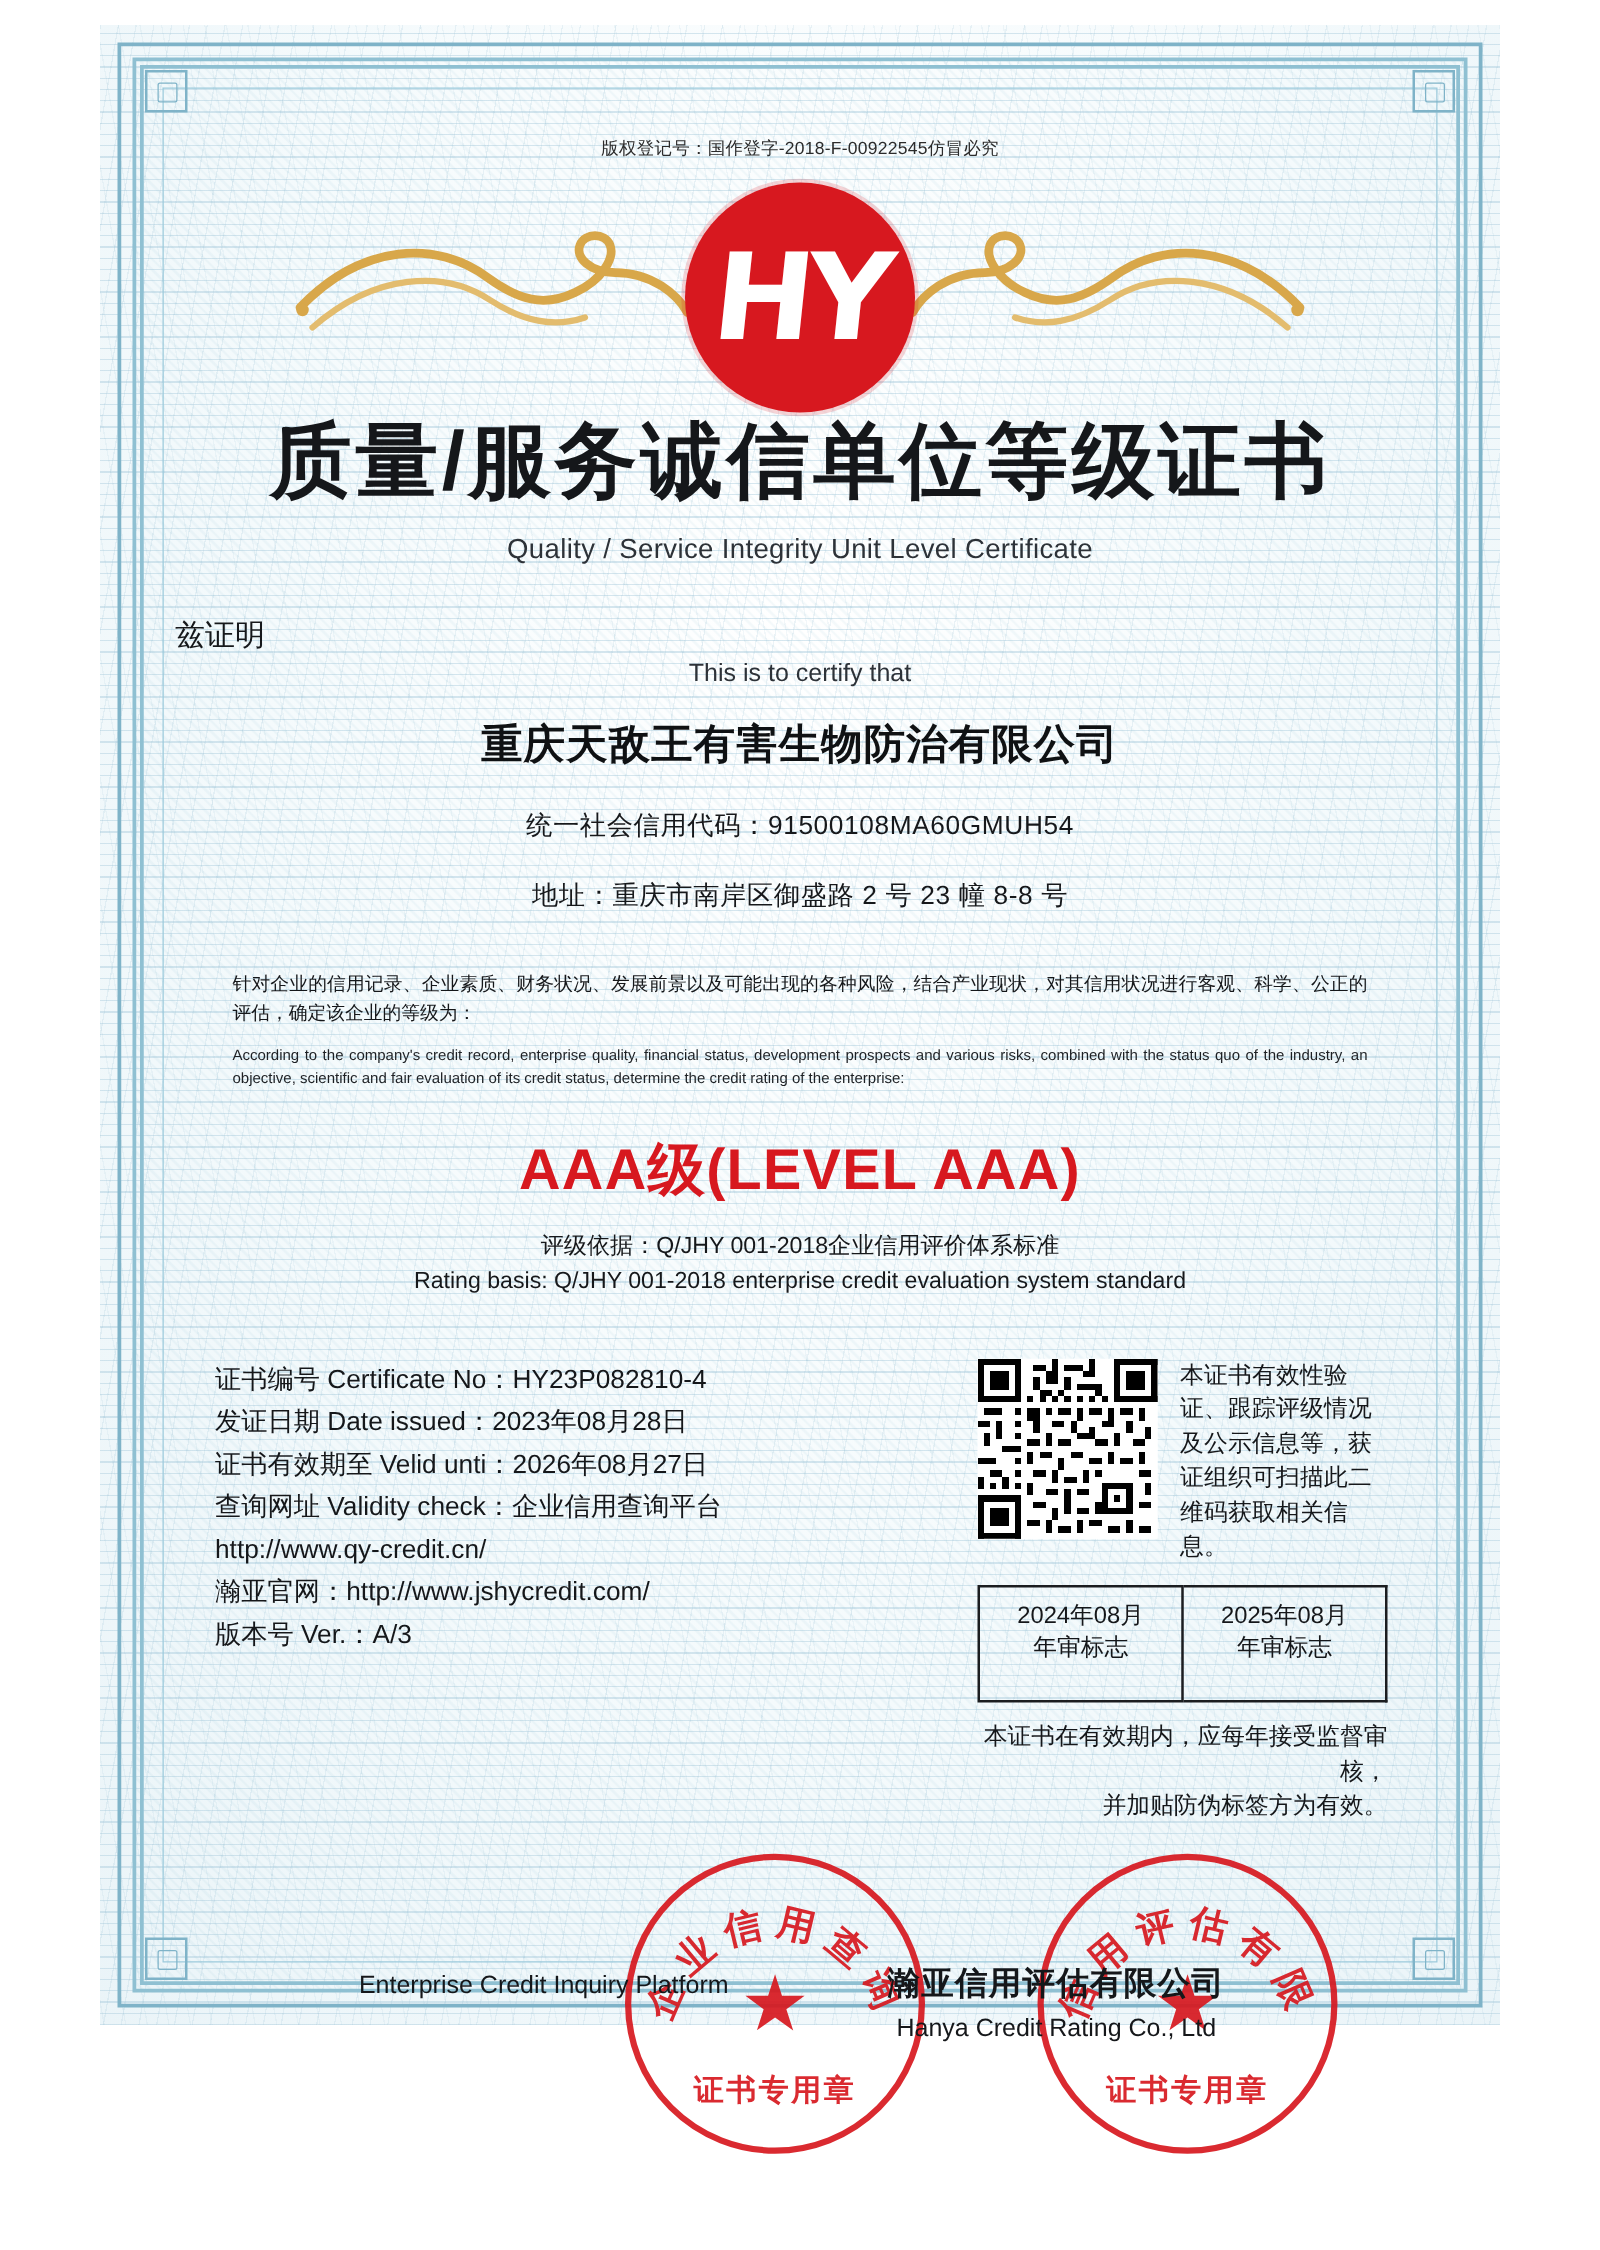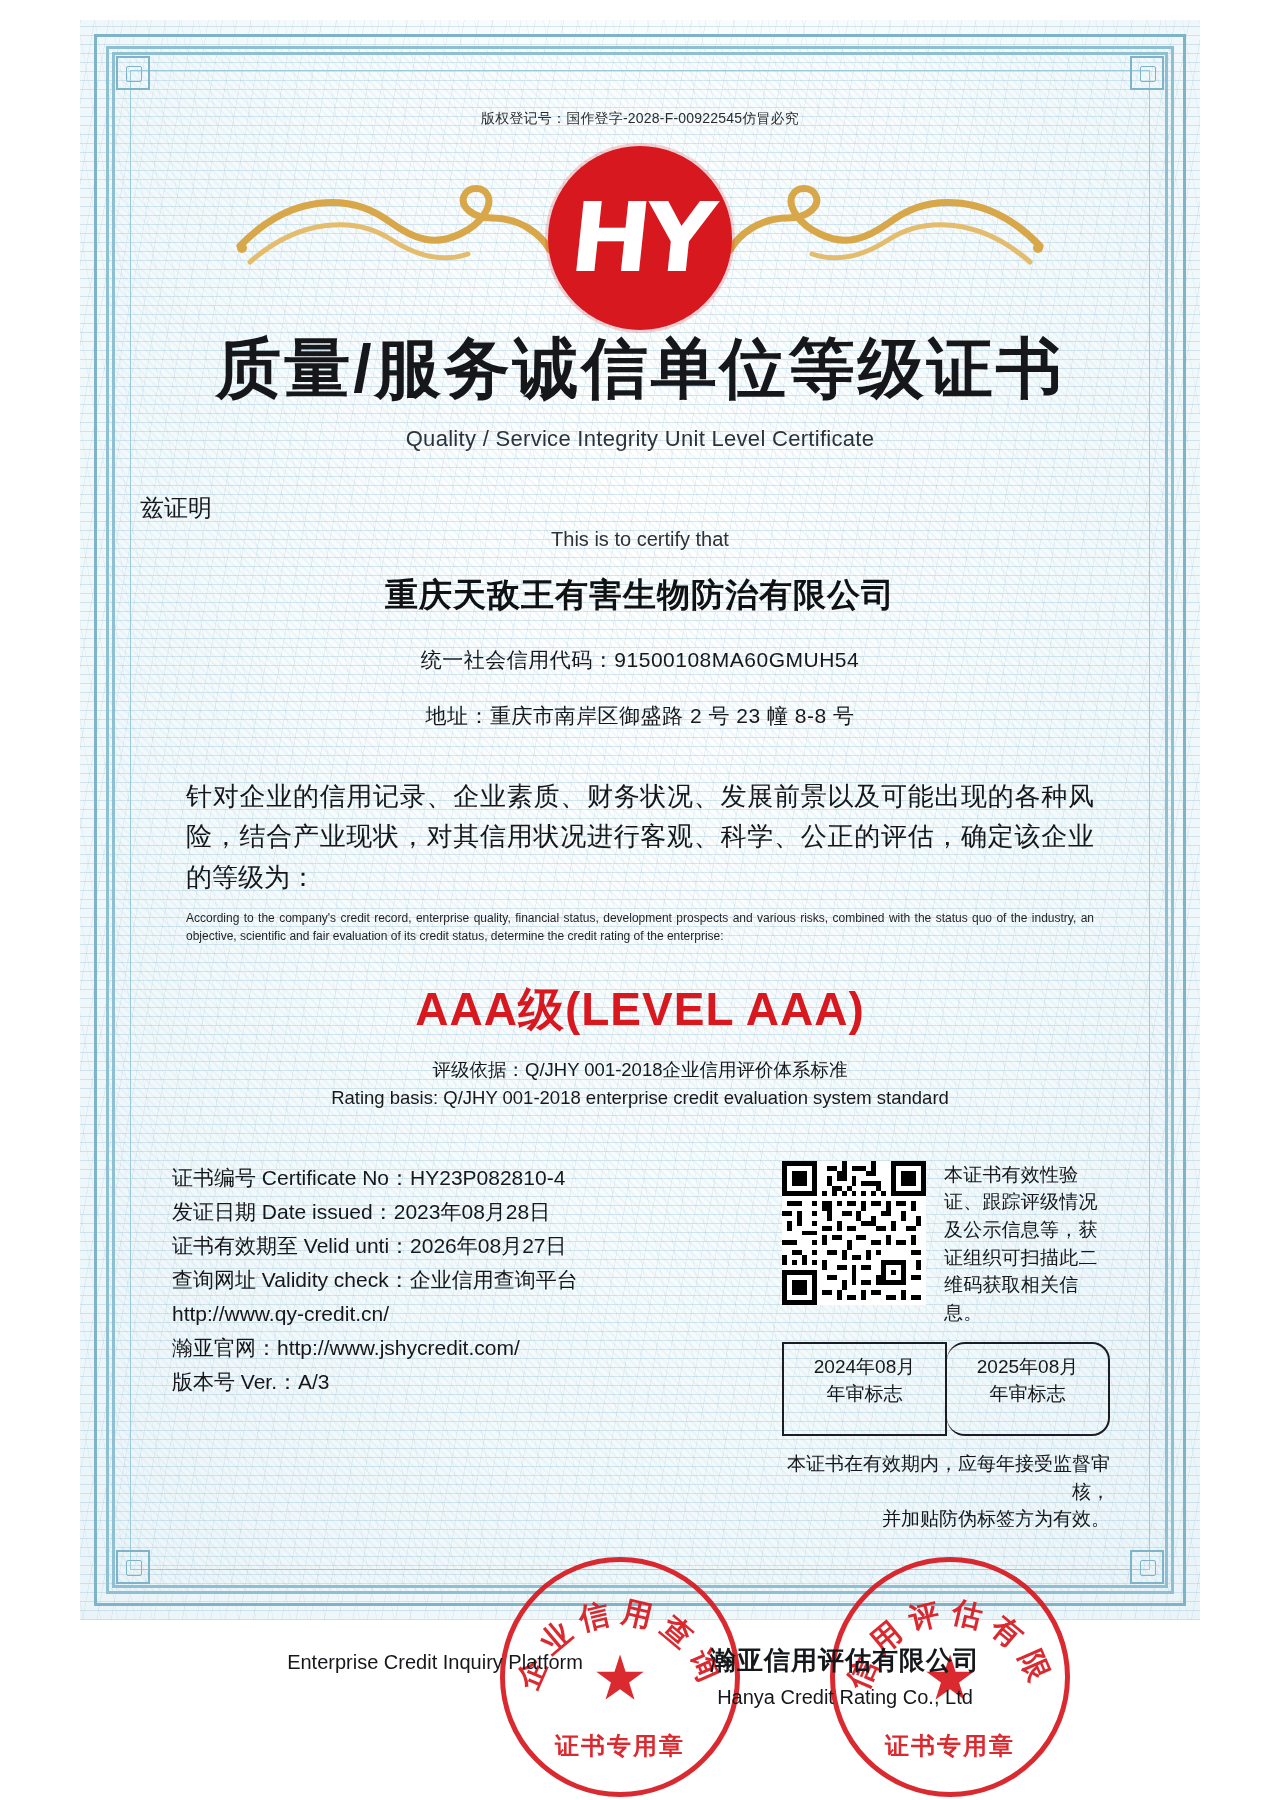--- a/index.html
+++ b/index.html
@@ -200,21 +200,21 @@
     color: #16181b;
     margin-top: 28px;
     letter-spacing: 0.5px;
   }
 
   
   .para-wrap {
     margin: 46px 46px 0 46px;
   }
   .para-cn {
-    font-size: 26px;
+    font-size: 15px;
     color: #15171a;
     line-height: 1.55;
     text-align: justify;
     text-indent: 0;
   }
   .para-en {
     font-size: 12px;
     color: #1d2024;
     line-height: 1.5;
     margin-top: 12px;
@@ -284,21 +284,21 @@
   }
   .stamp-box {
     flex: 1;
     border: 2px solid #1b1d20;
     text-align: center;
     padding: 10px 0 27px 0;
     font-size: 19px;
     color: #15171a;
     line-height: 1.4;
   }
-  .stamp-box + .stamp-box { border-left: none; border-radius: 18px; }
+  .stamp-box + .stamp-box { border-left: none; }
   .audit-note {
     margin-top: 14px;
     font-size: 19px;
     color: #15171a;
     line-height: 1.45;
     text-align: right;
   }
 
   
   .seals {
@@ -380,21 +380,21 @@
   <div class="border-outer"></div>
   <div class="border-mid"></div>
   <div class="border-inner"></div>
   <div class="corner tl"></div>
   <div class="corner tr"></div>
   <div class="corner bl"></div>
   <div class="corner br"></div>
 
   <div class="content">
 
-    <div class="copyright">版权登记号：国作登字-2028-F-00922545仿冒必究</div>
+    <div class="copyright">版权登记号：国作登字-2018-F-00922545仿冒必究</div>
 
     <div class="emblem-row">
       <div class="flourish left">
         <svg viewBox="0 0 330 110" xmlns="http://www.w3.org/2000/svg">
           <path d="M10,72 C60,20 120,18 160,48 C185,66 205,72 230,60 C252,50 262,32 258,22
                    C254,12 238,12 234,22 C230,32 242,44 262,44 C292,44 312,62 320,76" fill="none" stroke="#d8a74a" stroke-width="7" stroke-linecap="round"></path>
           <path d="M20,88 C70,44 126,42 162,66 C190,84 214,88 238,80" fill="none" stroke="#e3bc6e" stroke-width="5" stroke-linecap="round"></path>
           <circle cx="12" cy="74" r="5" fill="#d8a74a"></circle>
         </svg>
       </div>

